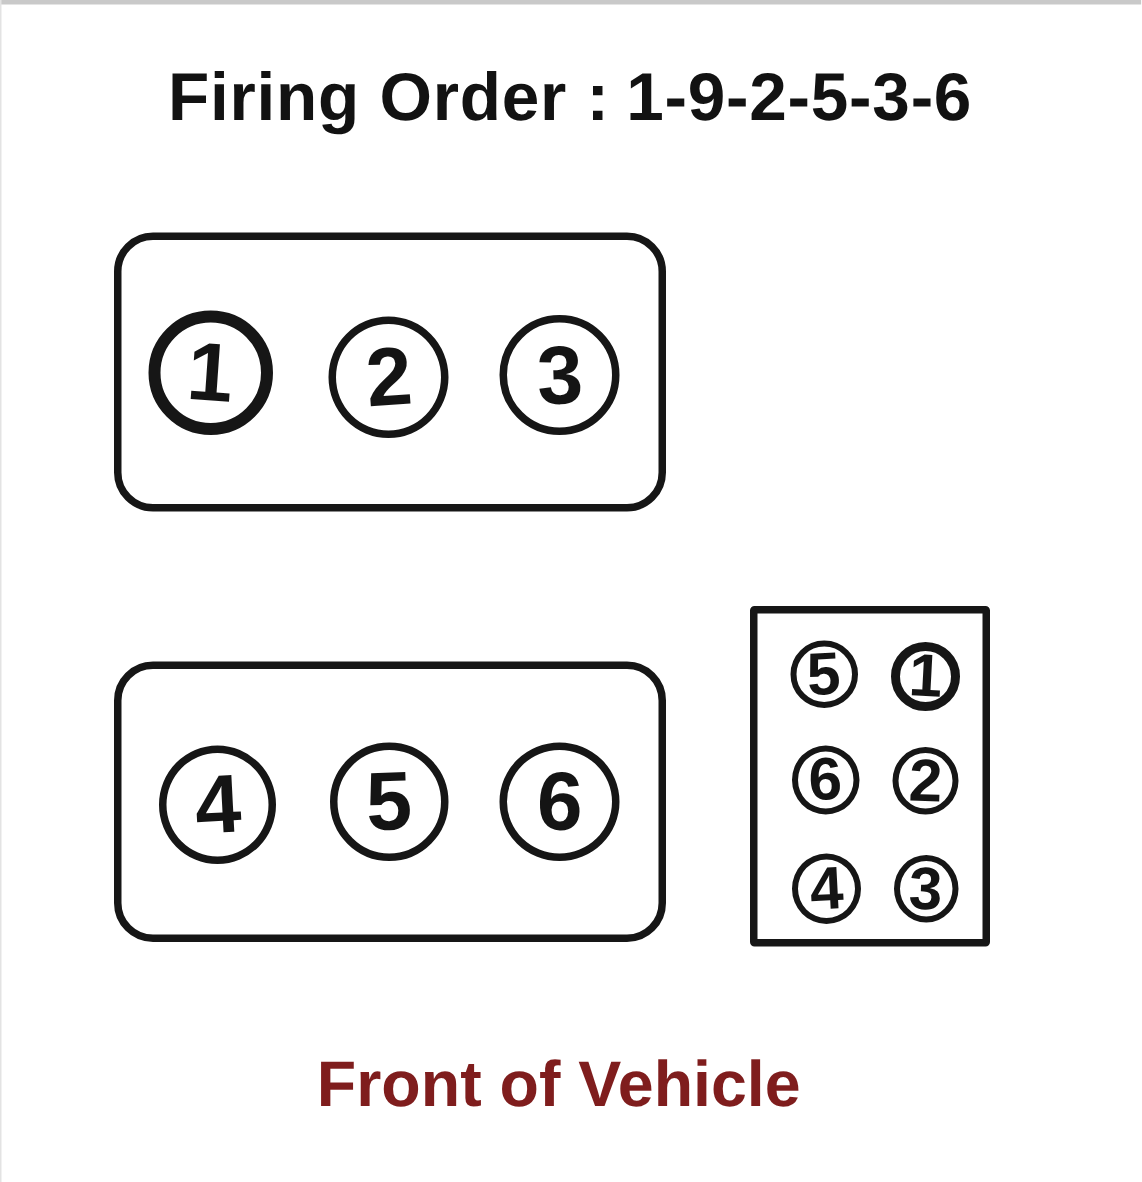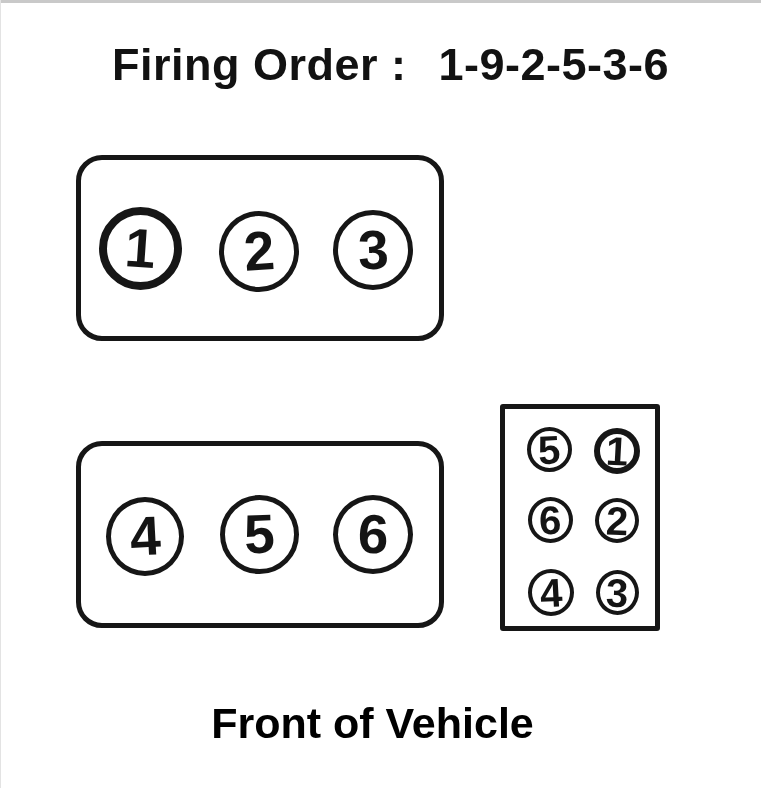--- a/index.html
+++ b/index.html
@@ -29,21 +29,21 @@
     width: 1px; height: 788px;
     background: #e3e3e3;
   }
 
   .title {
     position: absolute;
     left: 112px;
     top: 40px;
     display: flex;
     align-items: baseline;
-    gap: 32px;
+    gap: 11px;
     font-size: 45px;
     font-weight: bold;
     line-height: 1.1;
     letter-spacing: 0.5px;
     white-space: nowrap;
     color: #121212;
   }
 
   .bank {
     position: absolute;
@@ -124,21 +124,21 @@
   .front-label {
     position: absolute;
     left: 200px;
     top: 700px;
     width: 345px;
     text-align: center;
     font-size: 43px;
     font-weight: bold;
     line-height: 1.1;
     white-space: nowrap;
-    color: #000000;
+    color: #7f1d1d;
   }
 </style>
 </head>
 <body>
 
 <div class="page">
 
   <div class="edge-top"></div>
   <div class="edge-left"></div>
 

